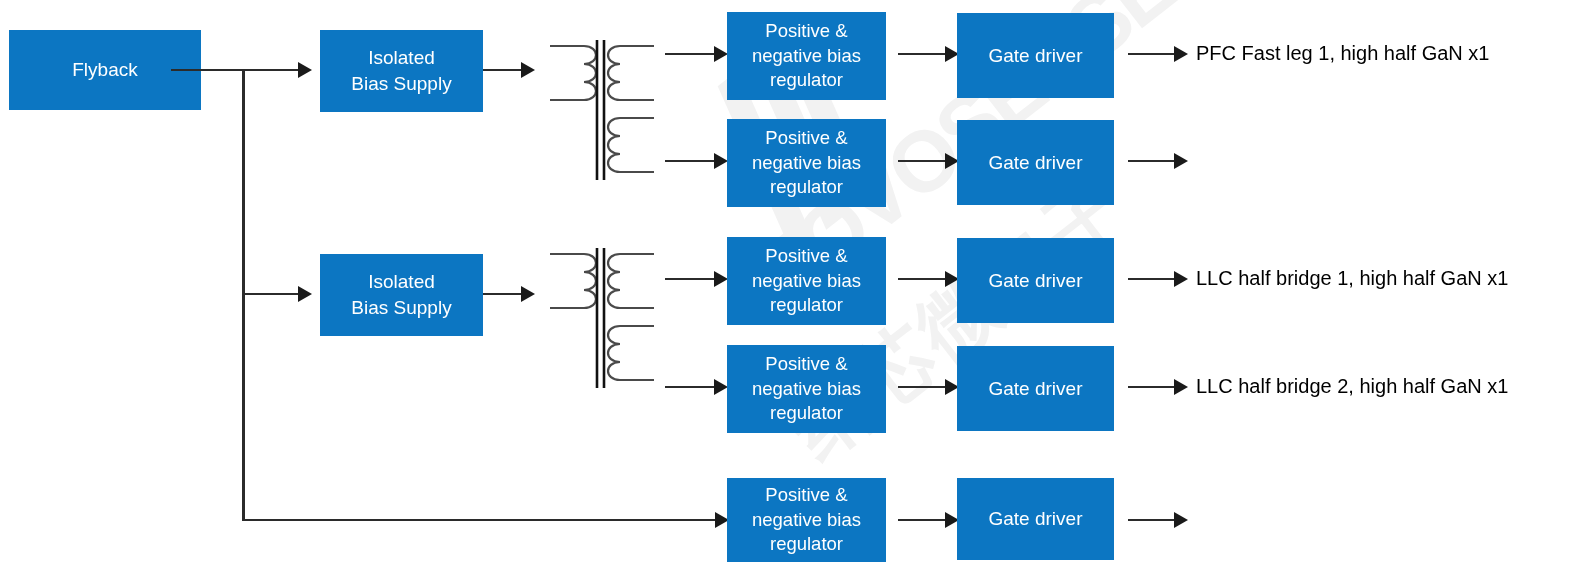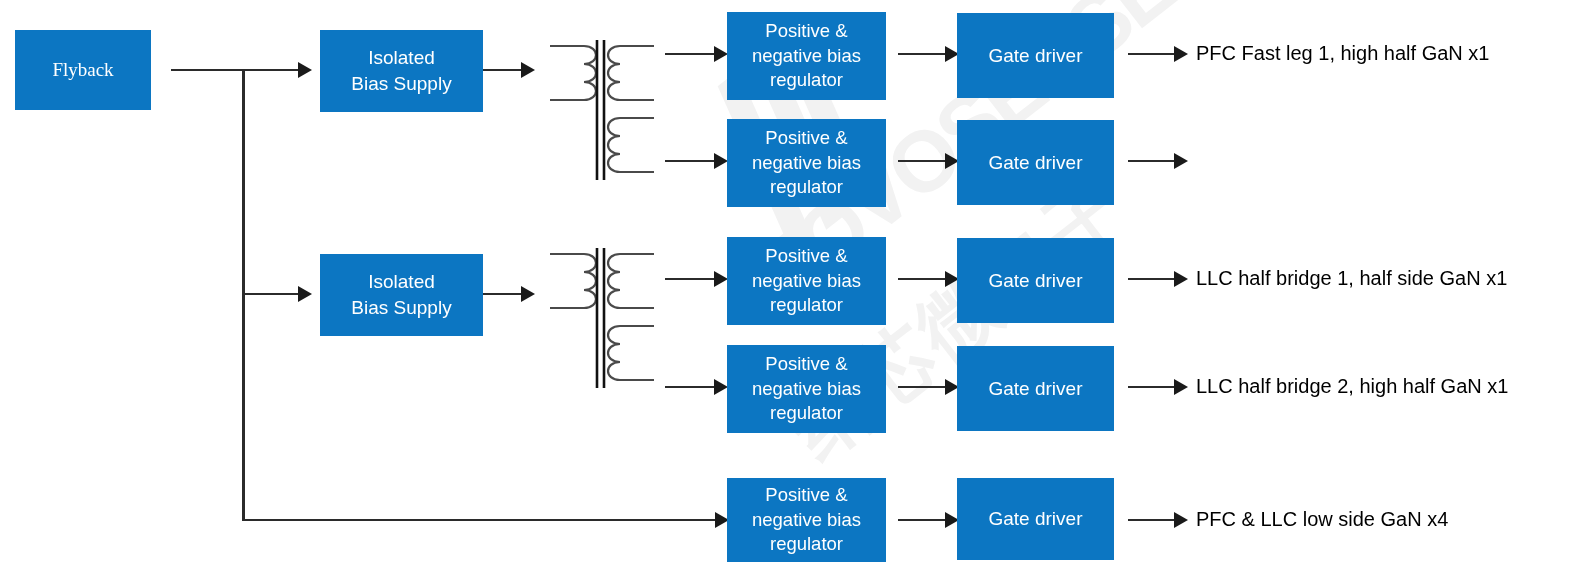--- a/index.html
+++ b/index.html
@@ -56,21 +56,21 @@
   <div id="wm-wrap" class="wm">
     <div id="wm-mark">
       <span class="bar b1"></span>
         <span class="bar b2"></span>
         <span class="bar b3"></span>
     </div>
     <div id="wm-en" class="wm-text">NOVOSENSE</div>
     <div id="wm-cn" class="wm-text">纳芯微电子</div>
   </div>
 
-  <div class="block" style="left:15px;top:30px;width:136px;height:80px;font-family:Liberation Serif, serif;">
+  <div class="block" style="left:9px;top:30px;width:192px;height:80px;">
     <span>Flyback</span>
   </div>
 
   <div class="ln h" style="left:171px;top:69px;width:132px;"></div>
   <div class="arrowhead" style="left:298px;top:62px;"></div>
 
   <div class="ln v" style="left:242px;top:70px;height:450px;"></div>
 
   <div class="ln h" style="left:242px;top:293px;width:62px;"></div>
   <div class="arrowhead" style="left:298px;top:286px;"></div>
@@ -197,21 +197,21 @@
 
   <div class="ln h" style="left:898px;top:278px;width:52px;"></div>
   <div class="arrowhead" style="left:945px;top:271px;"></div>
 
   <div class="block" style="left:957px;top:238px;width:157px;height:85px;">
     <span>Gate driver</span>
   </div>
 
   <div class="ln h" style="left:1128px;top:278px;width:52px;"></div>
   <div class="arrowhead" style="left:1174px;top:271px;"></div>
-  <div class="outlabel" style="left:1196px;top:267px;">LLC half bridge 1, half side GaN x1</div>
+  <div class="outlabel" style="left:1196px;top:267px;">LLC half bridge 1, high half GaN x1</div>
 
   <div class="ln h" style="left:665px;top:386px;width:55px;"></div>
   <div class="arrowhead" style="left:714px;top:379px;"></div>
 
   <div class="block small" style="left:727px;top:345px;width:159px;height:88px;">
     <span>
       <span>Positive &amp;</span><br>
       <span>negative bias</span><br>
       <span>regulator</span>
     </span>
@@ -238,15 +238,14 @@
 
   <div class="ln h" style="left:898px;top:519px;width:52px;"></div>
   <div class="arrowhead" style="left:945px;top:512px;"></div>
 
   <div class="block" style="left:957px;top:478px;width:157px;height:82px;">
     <span>Gate driver</span>
   </div>
 
   <div class="ln h" style="left:1128px;top:519px;width:52px;"></div>
   <div class="arrowhead" style="left:1174px;top:512px;"></div>
-  <div class="outlabel" style="left:1196px;top:508px;">PFC &amp; LLC low side GaN x4</div>
 
 </div>
 
 </body></html>

